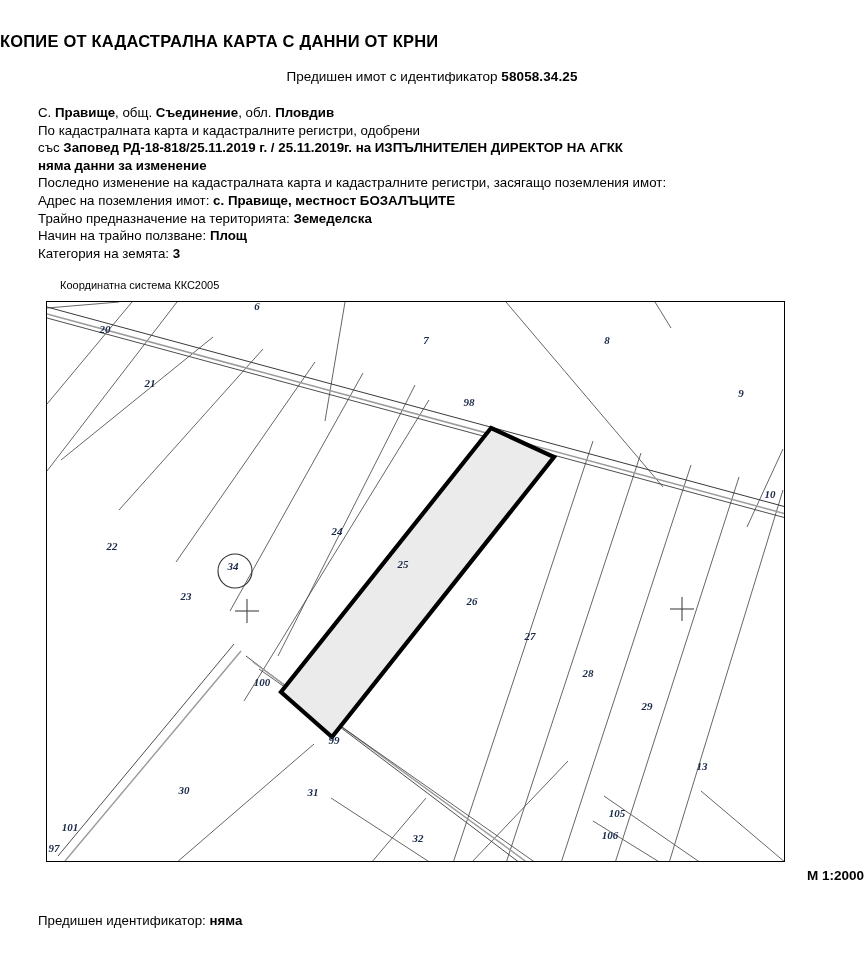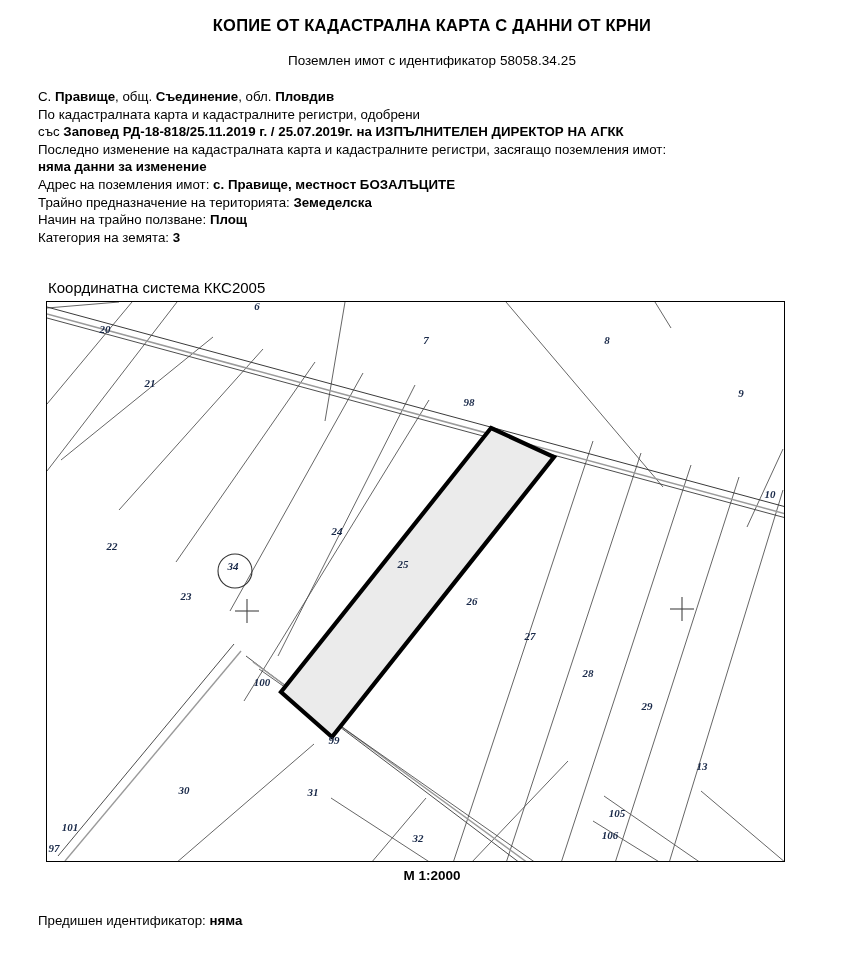--- a/index.html
+++ b/index.html
@@ -17,71 +17,70 @@
   }
   .page {
     position: relative;
     width: 864px;
     height: 956px;
     box-sizing: border-box;
   }
 
   
   .doc-title {
-    text-align: center;
     font-size: 16.5px;
     font-weight: bold;
     letter-spacing: 0.2px;
-    padding-top: 16px;
+    padding-top: 32px;
   }
   .ident-line {
     text-align: center;
     font-size: 13.5px;
     margin-top: 18px;
   }
   .ident-line .strong {
-    font-weight: normal;
+    font-weight: bold;
     letter-spacing: 0.1px;
   }
 
   
   .meta {
     margin: 20px 8px 0 38px;
     font-size: 13.3px;
     line-height: 17.6px;
   }
   .meta div { white-space: nowrap; }
   .meta b { font-weight: bold; }
 
   
   .coord-label {
     position: absolute;
-    left: 48px;
+    left: 60px;
     top: 279px;
-    font-size: 15px;
+    font-size: 11px;
   }
   .map-wrap {
     position: absolute;
     left: 46px;
     top: 301px;
     width: 739px;
     height: 561px;
     border: 1.6px solid #000;
     box-sizing: border-box;
     overflow: hidden;
     background: #fff;
   }
   .map-wrap svg { display: block; }
 
   .scale-line {
     position: absolute;
     left: 0;
     right: 0;
     top: 868px;
-    text-align: center;
+    text-align: right;
     font-size: 13.5px;
     font-weight: bold;
   }
 
   
   .footer {
     position: absolute;
     left: 38px;
     top: 886px;
     font-size: 13.3px;
@@ -91,47 +90,47 @@
   .footer b { font-weight: bold; }
 </style>
 </head>
 <body>
 
 <div class="page">
 
   <div class="doc-title">КОПИЕ ОТ КАДАСТРАЛНА КАРТА С ДАННИ ОТ КРНИ</div>
 
   <div class="ident-line">
-    <span>Поземлен имот с  идентификатор</span>
+    <span>Предишен имот с  идентификатор</span>
     <span class="strong">58058.34.25</span>
   </div>
 
   <div class="meta">
 
     <div>
       <span>С.</span>
       <b>Правище</b><span>,</span>
       <span>общ.</span>
       <b>Съединение</b><span>,</span>
       <span>обл.</span>
       <b>Пловдив</b>
     </div>
 
     <div>По кадастралната карта и кадастралните регистри, одобрени</div>
 
     <div>
       <span>със</span>
-      <b>Заповед РД-18-818/25.11.2019 г. / 25.07.2019г. на ИЗПЪЛНИТЕЛЕН ДИРЕКТОР НА АГКК</b>
+      <b>Заповед РД-18-818/25.11.2019 г. / 25.11.2019г. на ИЗПЪЛНИТЕЛЕН ДИРЕКТОР НА АГКК</b>
+    </div>
+
+    <div>
+      <b>няма данни за изменение</b>
     </div>
 
     <div>Последно изменение на кадастралната карта и кадастралните регистри, засягащо поземления имот:</div>
-
-    <div>
-      <b>няма данни за изменение</b>
-    </div>
 
     <div>
       <span>Адрес на поземления имот:</span>
       <b>с. Правище, местност БОЗАЛЪЦИТЕ</b>
     </div>
 
 
     <div>
       <span>Трайно предназначение на територията:</span>
       <b>Земеделска</b>

